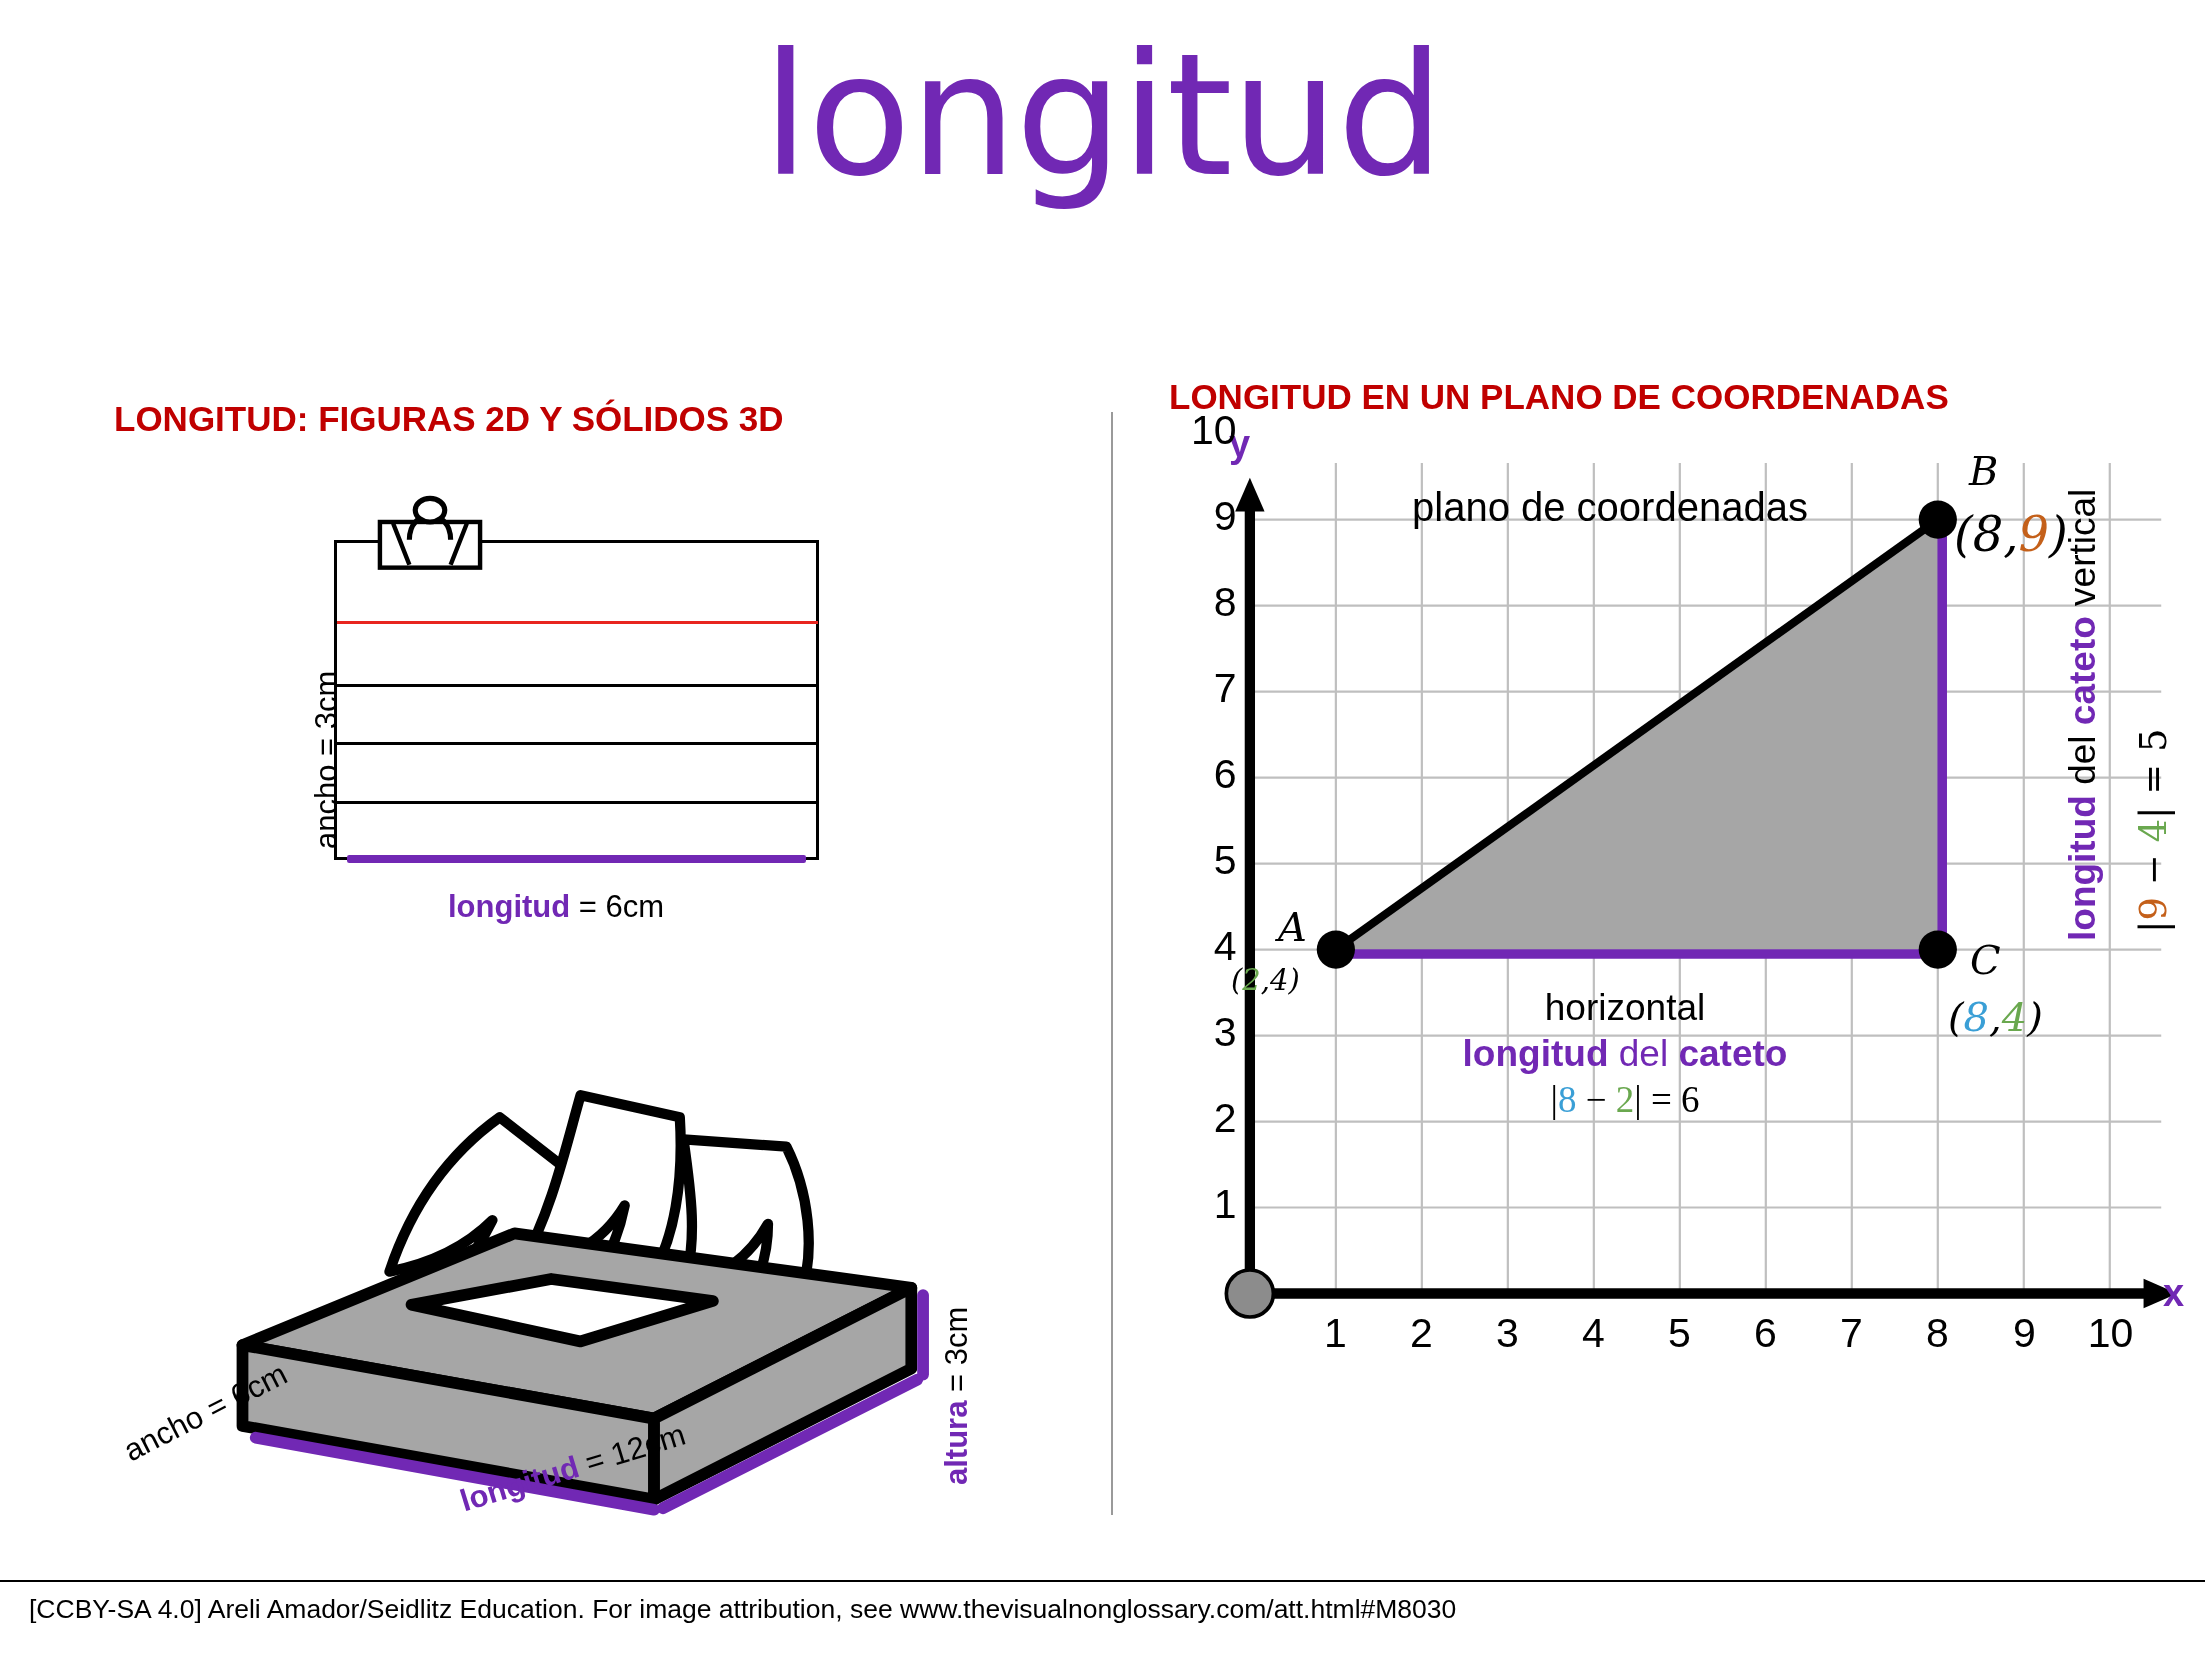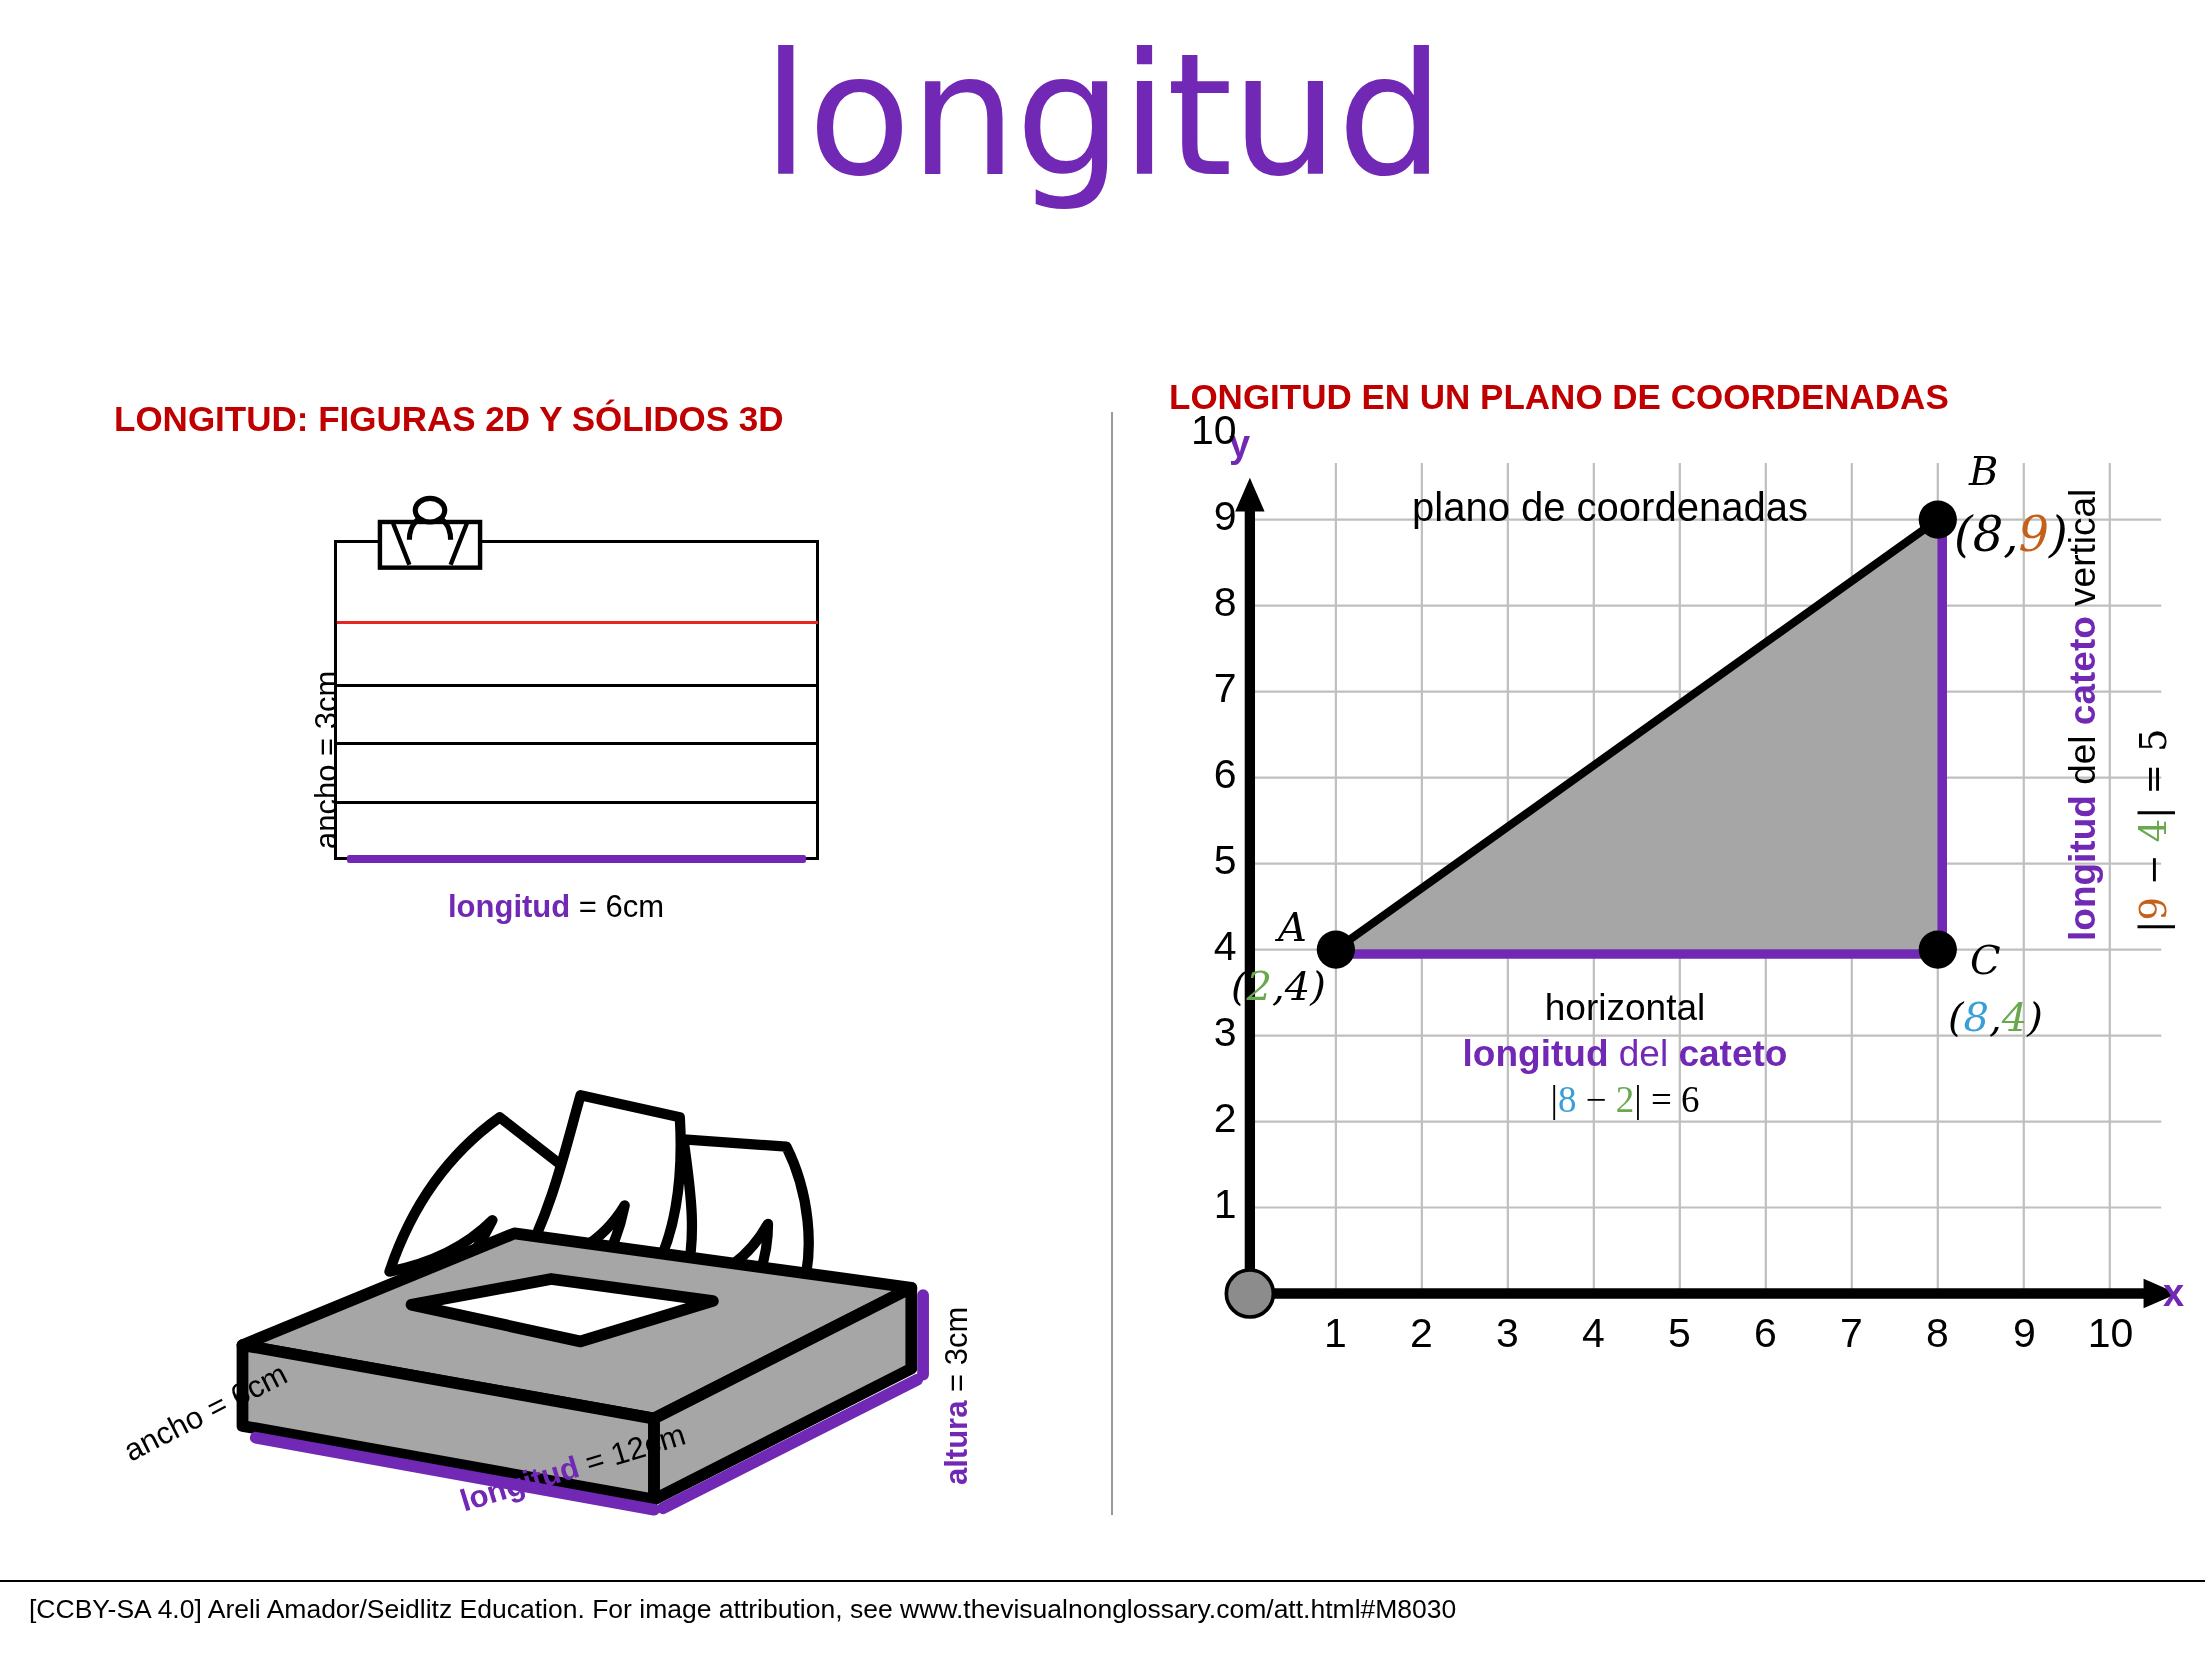--- a/index.html
+++ b/index.html
@@ -276,21 +276,21 @@
         <div style="position: absolute; width: 59px; text-align: center; font-size: 41px; color: rgb(0, 0, 0); left: 567px; top: 847px;">6</div>
         <div style="position: absolute; width: 59px; text-align: center; font-size: 41px; color: rgb(0, 0, 0); left: 653px; top: 847px;">7</div>
         <div style="position: absolute; width: 59px; text-align: center; font-size: 41px; color: rgb(0, 0, 0); left: 739px; top: 847px;">8</div>
         <div style="position: absolute; width: 59px; text-align: center; font-size: 41px; color: rgb(0, 0, 0); left: 826px; top: 847px;">9</div>
         <div style="position: absolute; width: 59px; text-align: center; font-size: 41px; color: rgb(0, 0, 0); left: 912px; top: 847px;">10</div>
       </div>
 
     <div style="position:absolute; left:243px; top:22px; font-size:40px; color:#000; font-family:'Liberation Sans',sans-serif;">plano de coordenadas</div>
 
     <div style="position:absolute; left:109px; top:441px; font-size:40px; color:#000;" class="math">A</div>
-    <div style="position:absolute; left:62px; top:500px; font-size:40px; color:#000;" class="math"><span>(</span><span style="color:#6aa84f">2</span><span>,</span><span>4</span><span>)</span></div>
+    <div style="position:absolute; left:62px; top:500px; font-size:29px; color:#000;" class="math"><span>(</span><span style="color:#6aa84f">2</span><span>,</span><span>4</span><span>)</span></div>
 
     <div style="position:absolute; left:800px; top:-14.7px; font-size:40px; color:#000;" class="math">B</div>
     <div style="position:absolute; left:785px; top:43px; font-size:48px; color:#000;" class="math"><span>(</span><span>8</span><span>,</span><span style="color:#c4601a">9</span><span>)</span></div>
 
     <div style="position:absolute; left:801px; top:474px; font-size:40px; color:#000;" class="math">C</div>
     <div style="position:absolute; left:779px; top:531px; font-size:40px; color:#000;" class="math"><span>(</span><span style="color:#3a9fd6">8</span><span>,</span><span style="color:#6aa84f">4</span><span>)</span></div>
 
     <div style="position:absolute; left:221px; top:522px; width:470px; text-align:center; font-size:37px; color:#000; line-height:46px;">
       <div>horizontal</div>
       <div><b style="color:#7128b4">longitud</b><span style="color:#7128b4"> del </span><b style="color:#7128b4">cateto</b></div>

